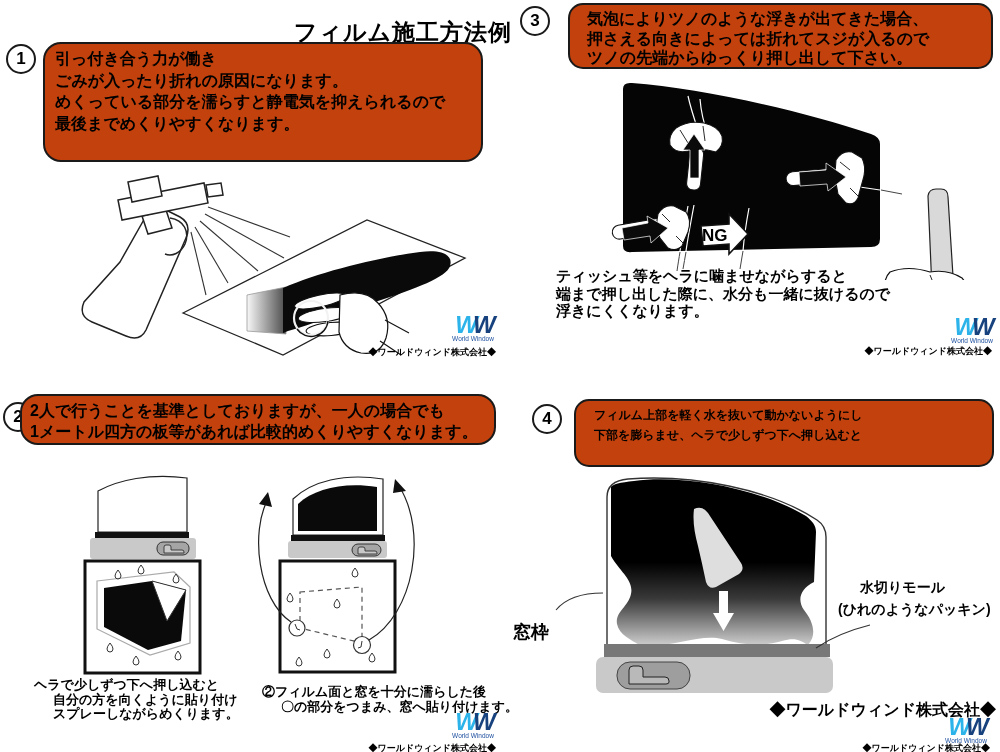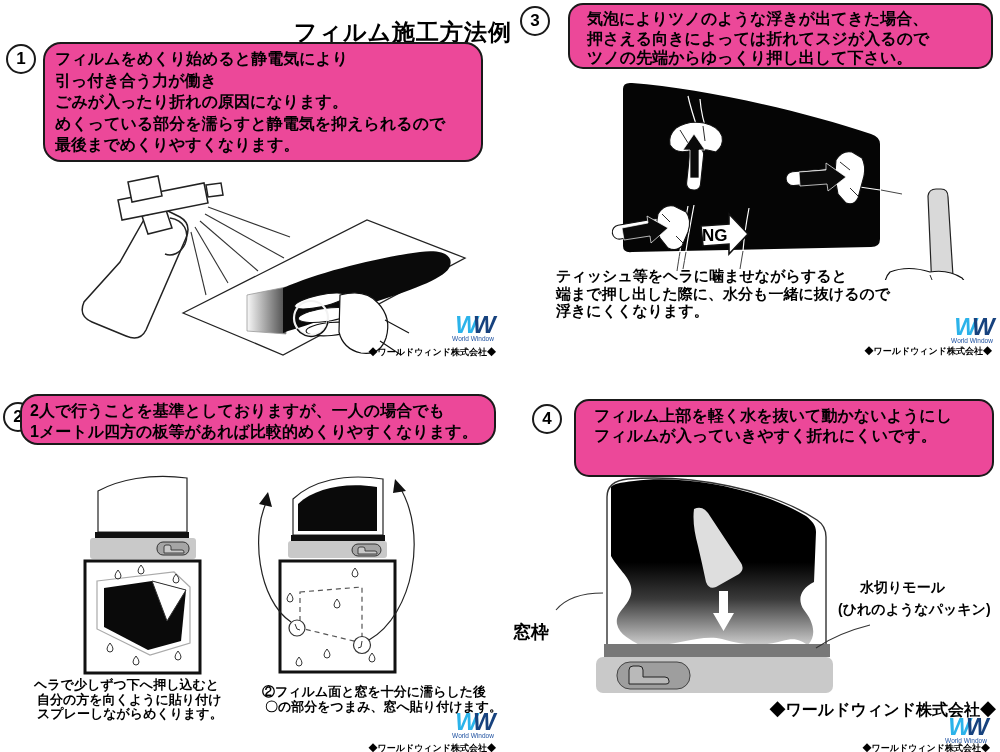--- a/index.html
+++ b/index.html
@@ -1,41 +1,40 @@
 <!DOCTYPE html>
 <html><head>
 <meta charset="utf-8">
 <style>
   html,body{margin:0;padding:0}
   body{width:1000px;height:752px;position:relative;font-family:"Liberation Sans",sans-serif;background:#fff;color:#000;overflow:hidden}
   .abs{position:absolute}
   .title{font-size:23px;font-weight:bold;letter-spacing:1px}
-  .bubble{position:absolute;border:2px solid #1a1a1a;border-radius:18px;font-weight:bold;box-sizing:border-box;background:#ec4899}
+  .bubble{position:absolute;border:2px solid #1a1a1a;border-radius:18px;font-weight:bold;box-sizing:border-box;background:#c2410c}
   .bubble .ln{white-space:nowrap}
   .circnum{position:absolute;width:26px;height:26px;border:2px solid #1a1a1a;border-radius:50%;text-align:center;font-size:17px;line-height:26px;font-weight:bold}
   .cap{position:absolute;font-weight:bold;font-size:13px;line-height:14.5px;white-space:nowrap}
-  .cap .ind{margin-left:3px}
+  .cap .ind{margin-left:19px}
   .note{position:absolute;font-weight:bold;font-size:15px;line-height:17.5px;white-space:nowrap}
   .ww{position:absolute;text-align:center;width:44px}
   .ww .ls{font-style:italic;font-weight:bold;font-size:24px;line-height:21px;letter-spacing:-5px}
   .ww .w1{color:#2bb3ea}
   .ww .w2{color:#17427e}
   .ww .sub{font-size:6.5px;color:#1b4e9e;white-space:nowrap}
   .smallco{position:absolute;font-size:9px;font-weight:bold;white-space:nowrap}
   .bigco{position:absolute;font-size:16px;font-weight:bold;white-space:nowrap}
   .lbl{position:absolute;white-space:nowrap}
 </style>
 </head>
 <body>
 
 <div class="abs title" style="left:0;top:17px;width:512px;text-align:right">フィルム施工方法例</div>
 
 <div class="circnum" style="left:6px;top:44px">1</div>
 <div class="bubble" style="left:43px;top:42px;width:440px;height:120px;padding:4px 0 0 10px;font-size:16px;line-height:21.5px">
-  <div class="ln">フィルムをめくり始めると静電気により</div>
   <div class="ln">引っ付き合う力が働き</div>
   <div class="ln">ごみが入ったり折れの原因になります。</div>
   <div class="ln">めくっている部分を濡らすと静電気を抑えられるので</div>
   <div class="ln">最後までめくりやすくなります。</div>
 </div>
 
 <svg class="abs" style="left:30px;top:160px" width="480" height="210" viewBox="30 160 480 210">
   <defs>
     <linearGradient id="g1" x1="0" y1="0" x2="1" y2="0">
       <stop offset="0" stop-color="#f8f8f8"></stop>
@@ -220,23 +219,23 @@
   <div>浮きにくくなります。</div>
 </div>
 
 <div class="ww" style="left:950px;top:316px">
   <div class="ls"><span class="w1">W</span><span class="w2">W</span></div>
   <div class="sub">World Window</div>
 </div>
 <div class="smallco" style="right:8px;top:345px">◆ワールドウィンド株式会社◆</div>
 
 <div class="circnum" style="left:532px;top:404px">4</div>
-<div class="bubble" style="left:574px;top:399px;width:420px;height:78px;padding:5px 0 8px 18px;font-size:16px;line-height:19.5px;border-radius:15px">
+<div class="bubble" style="left:574px;top:399px;width:420px;height:68px;padding:5px 0 8px 18px;font-size:12px;line-height:19.5px;border-radius:15px">
   <div class="ln">フィルム上部を軽く水を抜いて動かないようにし</div>
-  <div class="ln">フィルムが入っていきやすく折れにくいです。</div>
+  <div class="ln">下部を膨らませ、ヘラで少しずつ下へ押し込むと</div>
 </div>
 
 <svg class="abs" style="left:500px;top:465px" width="500" height="235" viewBox="500 465 500 235">
   <defs>
     <linearGradient id="g4" x1="0" y1="0" x2="0" y2="1">
       <stop offset="0" stop-color="#000"></stop>
       <stop offset="0.5" stop-color="#000"></stop>
       <stop offset="0.72" stop-color="#3a3a3a"></stop>
       <stop offset="0.9" stop-color="#999"></stop>
       <stop offset="1" stop-color="#cfcfcf"></stop>

